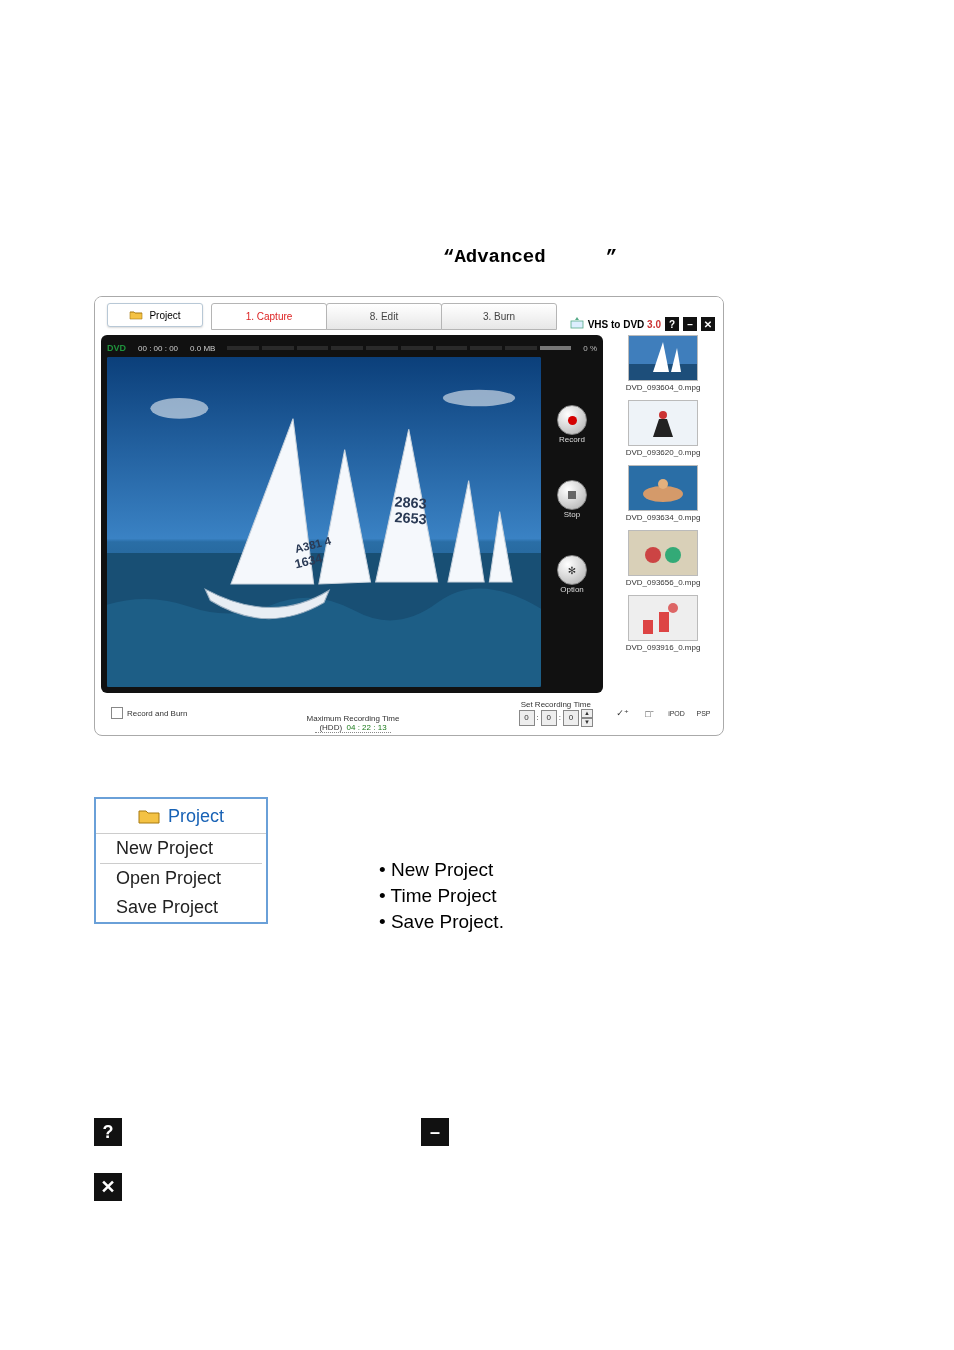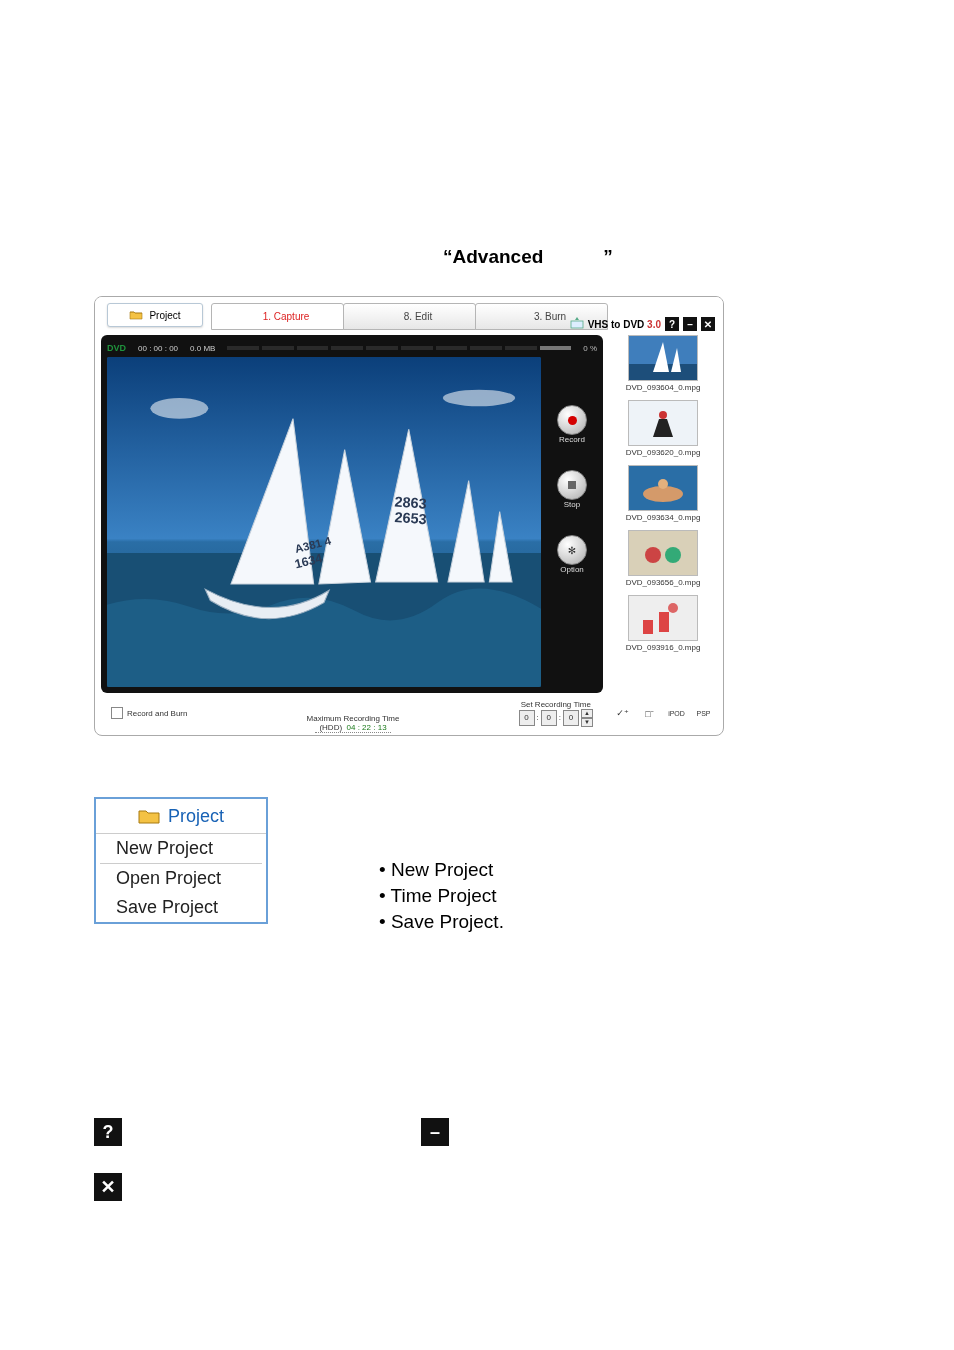--- a/index.html
+++ b/index.html
@@ -1,46 +1,46 @@
 <!DOCTYPE html>
 <html><head>
 <meta charset="utf-8">
 <style>
 html,body{margin:0;padding:0;background:#fff;font-family:Tahoma,Arial,sans-serif;font-size:12px;color:#000;}
 .page{width:954px;height:1350px;position:relative;}
-.heading{position:absolute;left:443px;top:246px;font-family:Liberation Sans, sans-serif;font-size:19px;}
+.heading{position:absolute;left:443px;top:246px;font-family:Liberation Mono, monospace;font-size:19px;}
 .heading .q{font-weight:bold;}
 .heading .adv{font-weight:bold;}
 .heading .q2{font-weight:bold;margin-left:60px;}
 
 .app-win{position:absolute;left:94px;top:296px;width:628px;height:438px;border:1px solid #aaa;background:#fff;border-radius:8px;overflow:hidden;}
 
 .top-row{position:relative;height:38px;background:#fff;}
 .proj-btn{position:absolute;left:12px;top:6px;width:94px;height:22px;background:#fff;border:1px solid #b8c8d6;border-radius:3px;box-shadow:0 1px 2px rgba(0,0,0,.15);font-size:10px;display:flex;align-items:center;justify-content:center;gap:6px;}
 .proj-btn .ico{width:14px;height:10px;display:inline-block;position:relative;}
 .proj-btn .ico svg{display:block;}
 .tabs{position:absolute;left:116px;top:6px;height:25px;display:flex;}
-.tab{width:114px;height:25px;border:1px solid #b5b5b5;border-bottom:1px solid #b5b5b5;background:linear-gradient(#fff,#e7e7e7);border-radius:3px 3px 0 0;display:flex;align-items:center;justify-content:center;font-size:10px;color:#444;margin-right:-1px;padding-left:17px;}
+.tab{width:114px;height:25px;border:1px solid #b5b5b5;border-bottom:1px solid #b5b5b5;background:linear-gradient(#fff,#e7e7e7);border-radius:3px 3px 0 0;display:flex;align-items:center;justify-content:center;font-size:10px;color:#444;margin-right:-1px;}
 .tab.active{background:#fff;color:#d22;}
 .title-area{position:absolute;right:8px;top:3px;height:20px;display:flex;align-items:center;gap:4px;margin-top:14px;}
 .logo{width:14px;height:14px;}
 .title-txt{font-size:10px;font-weight:bold;}
 .title-txt .v{color:#c33;}
 .winbtn{width:14px;height:14px;background:#111;color:#fff;display:inline-flex;align-items:center;justify-content:center;font-size:10px;font-weight:bold;}
 
 .stage{position:absolute;left:6px;top:38px;right:120px;bottom:42px;background:#111;border-radius:6px;padding:6px;box-sizing:border-box;}
 .stage-head{height:14px;display:flex;align-items:center;gap:12px;color:#ccc;font-size:8px;}
 .badge-dvd{color:#1f923c;font-weight:bold;font-size:9px;}
 .progress-track{flex:1;height:4px;display:flex;align-items:center;gap:3px;}
 .progress-track .seg{flex:1;height:4px;background:#2a2a2a;}
 .progress-track .seg.on{background:#777;}
 .pct{font-size:8px;color:#bbb;}
 .preview{position:absolute;left:6px;right:62px;top:22px;bottom:6px;background:#0a5a8a;border-radius:2px;overflow:hidden;}
 .preview svg{width:100%;height:100%;display:block;}
-.side-controls{position:absolute;right:6px;top:70px;width:50px;display:flex;flex-direction:column;align-items:center;gap:12px;}
+.side-controls{position:absolute;right:6px;top:70px;width:50px;display:flex;flex-direction:column;align-items:center;gap:22px;}
 .round-btn{width:28px;height:28px;border-radius:50%;background:radial-gradient(circle at 35% 30%,#fff,#d6d6d6,#aaa);border:1px solid #888;display:flex;align-items:center;justify-content:center;}
 .round-btn .rec{width:9px;height:9px;border-radius:50%;background:#d40000;}
 .round-btn .stp{width:8px;height:8px;background:#666;}
 .round-btn .opt{font-size:10px;color:#333;}
 .ctrl-label{font-size:8px;color:#ddd;margin-bottom:14px;}
 
 .clips{position:absolute;right:6px;top:38px;width:108px;bottom:42px;overflow:hidden;}
 .clip{margin-bottom:8px;text-align:center;}
 .thumb{width:68px;height:44px;border:1px solid #bbb;background:#5a8ab5;margin:0 auto 2px auto;display:flex;align-items:center;justify-content:center;}
 .thumb svg{width:100%;height:100%;}

